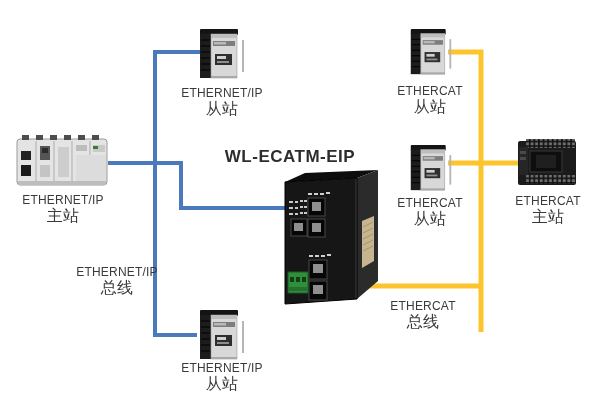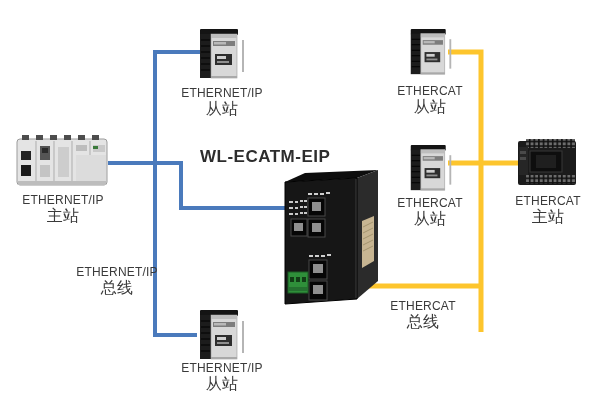--- a/index.html
+++ b/index.html
@@ -9,21 +9,21 @@
   }
   .wires{position:absolute;left:0;top:0;}
   .dev{position:absolute;}
   .node-label{
     position:absolute;text-align:center;color:#3a3a3a;
     font-weight:normal;font-size:12px;line-height:15px;letter-spacing:.2px;
   }
   .node-label span{display:block;}
   .node-label .cjk{font-size:16px;}
   .diagram-title{
-    position:absolute;color:#2d2d2d;
+    position:absolute;text-align:center;color:#2d2d2d;
     font-weight:bold;font-size:17px;letter-spacing:.5px;
   }
 </style>
 </head>
 <body>
 
 <div class="canvas">
 
   <svg class="wires" width="600" height="405" viewBox="0 0 600 405">
 

